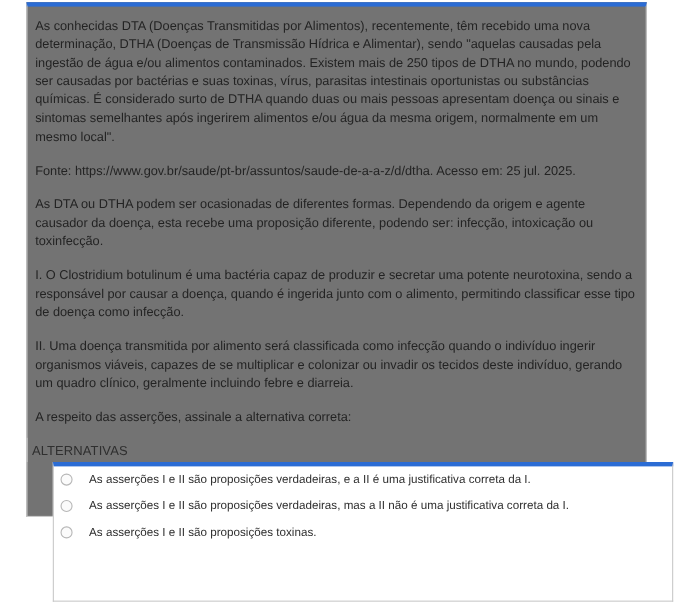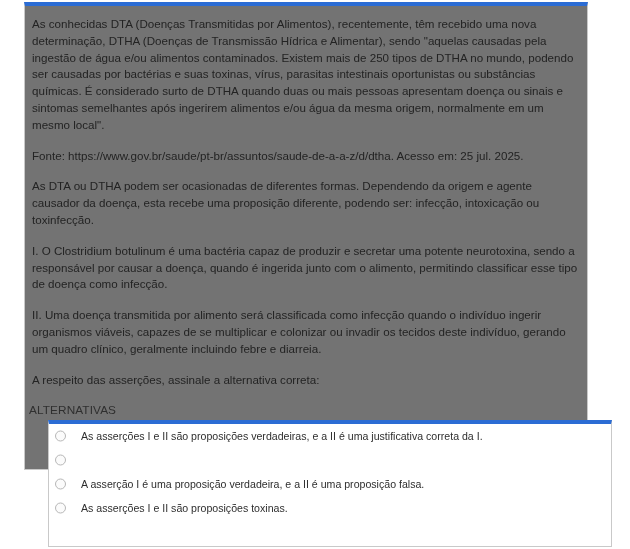--- a/index.html
+++ b/index.html
@@ -151,26 +151,23 @@
   <div class="alternatives-card">
     <ul class="alt-list">
 
       <li class="alt-row">
         <span class="alt-radio"></span>
         <span class="alt-text">As asserções I e II são proposições verdadeiras, e a II é uma justificativa correta da I.</span>
       </li>
 
       <li class="alt-row">
         <span class="alt-radio"></span>
+        <span class="alt-text">As asserções I e II são proposições verdadeiras, mas a II não é uma justificativa correta da I.</span>
       </li>
 
-      <li class="alt-row">
-        <span class="alt-radio"></span>
-        <span class="alt-text">A asserção I é uma proposição verdadeira, e a II é uma proposição falsa.</span>
-      </li>
 
 
       <li class="alt-row">
         <span class="alt-radio"></span>
         <span class="alt-text">As asserções I e II são proposições toxinas.</span>
       </li>
 
     </ul>
   </div>
 

